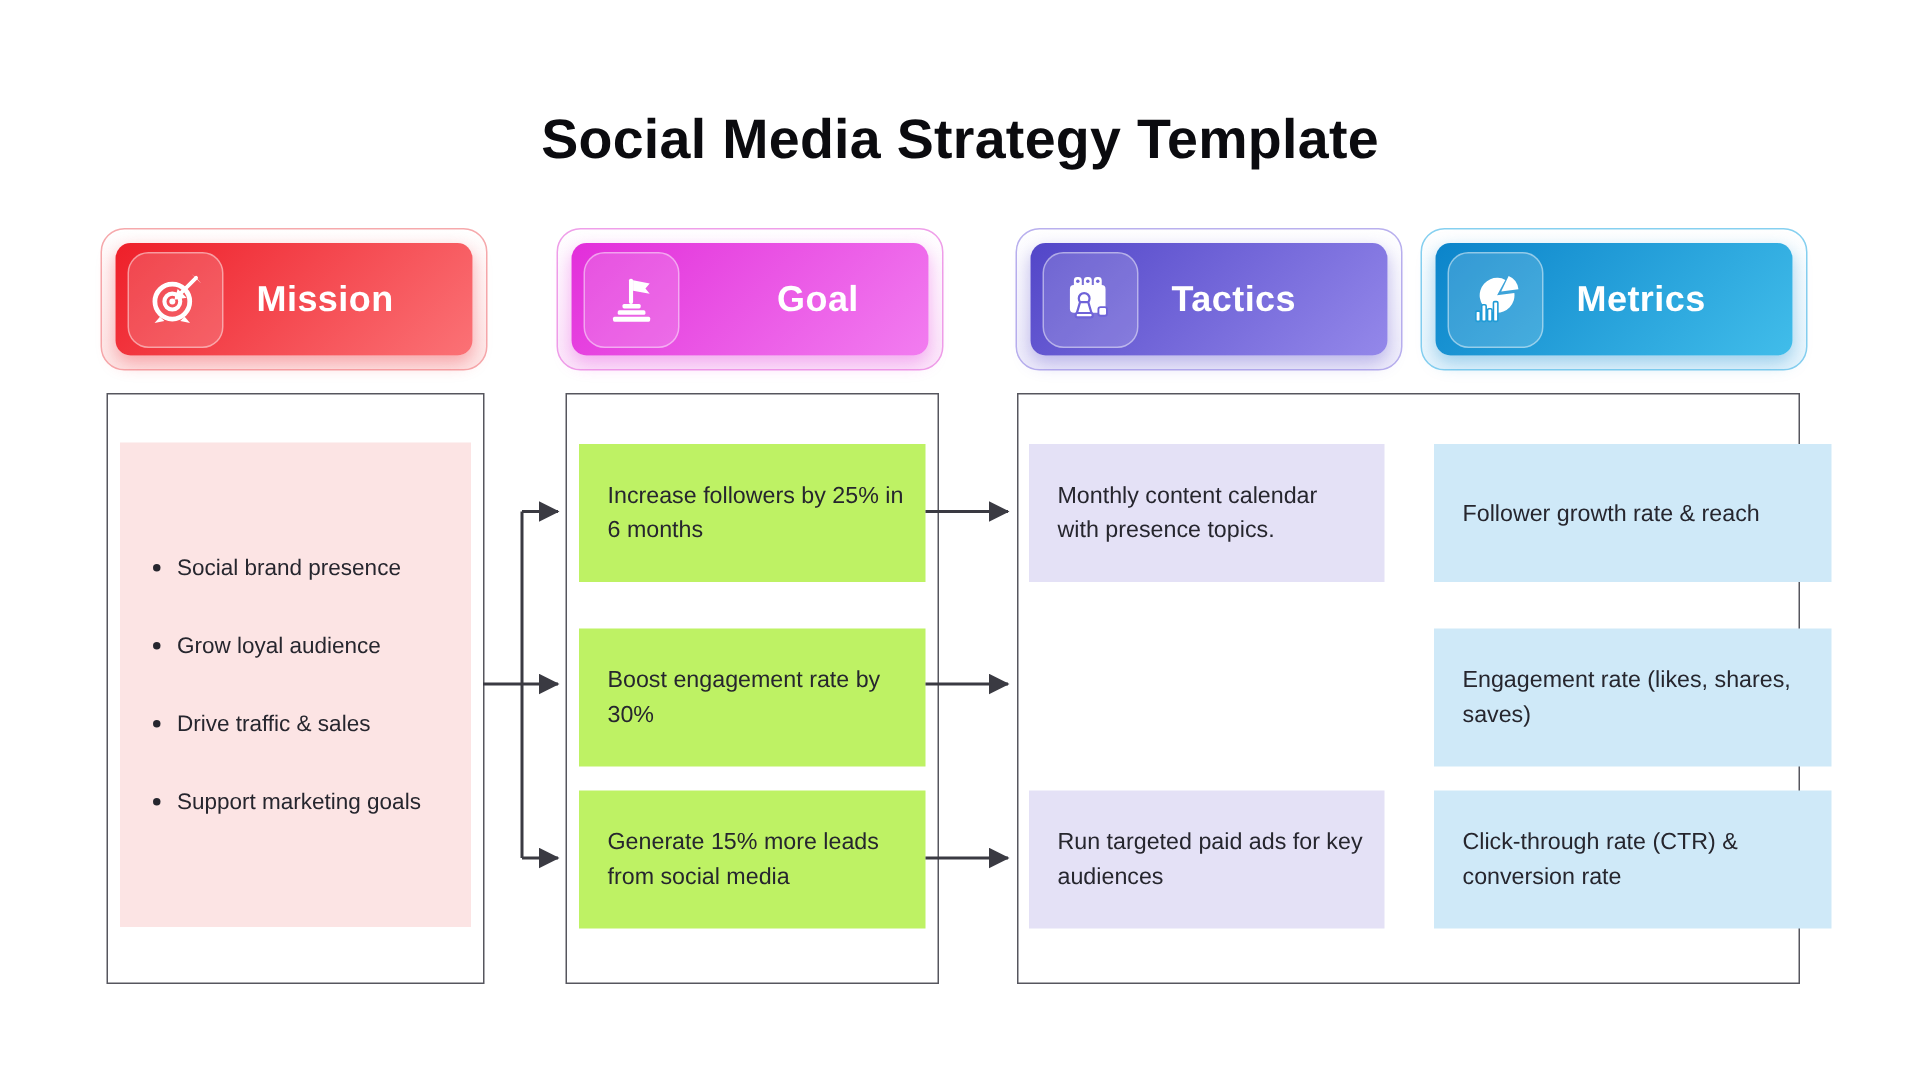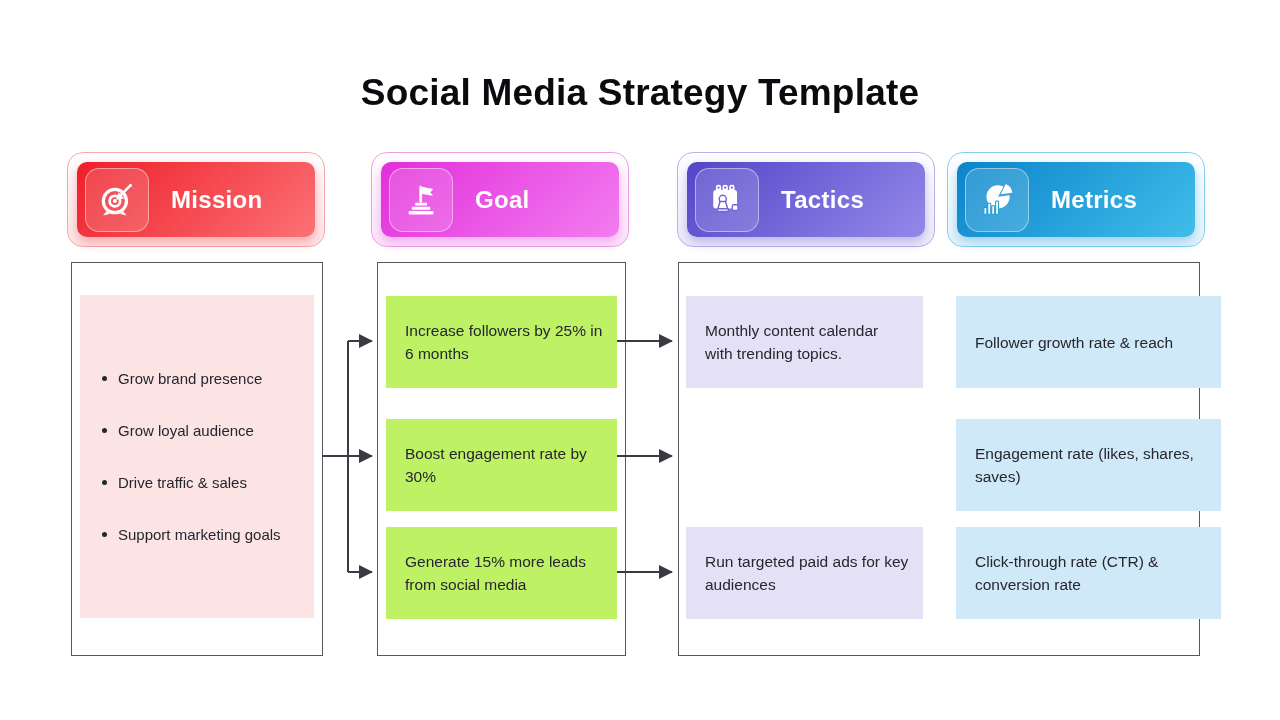--- a/index.html
+++ b/index.html
@@ -15,21 +15,21 @@
   .hdr{position:absolute;top:152px;width:258px;height:95px;border-radius:16px;
        box-sizing:border-box;padding:9px;}
   .hdr-inner{height:100%;border-radius:10px;display:flex;align-items:center;}
   .tile{width:62px;height:62px;margin-left:8px;border-radius:14px;flex:0 0 auto;
         background:rgba(255,255,255,0.16);border:1px solid rgba(255,255,255,0.45);
         display:flex;align-items:center;justify-content:center;}
   .hdr-label{color:#ffffff;font-size:24px;font-weight:700;margin-left:22px;letter-spacing:0.3px;}
   .hdr-mission{left:67px;background:linear-gradient(180deg,#ffffff,#fde7e7);border:1px solid #f6a9ac;}
   .hdr-mission .hdr-inner{background:linear-gradient(135deg,#ee1f29,#fb7276);box-shadow:0 5px 12px rgba(239,35,45,.35);}
   .hdr-goal{left:371px;background:linear-gradient(180deg,#ffffff,#fbe7fa);border:1px solid #ef9fe9;}
-  .hdr-goal .hdr-inner{background:linear-gradient(135deg,#e22eda,#f27df0);box-shadow:0 5px 12px rgba(228,48,220,.35);}
+  .hdr-goal .hdr-inner{background:linear-gradient(135deg,#e22eda,#f27df0);box-shadow:0 5px 12px rgba(228,48,220,.35);gap:43px;}
   .hdr-tactics{left:677px;background:linear-gradient(180deg,#ffffff,#efedfb);border:1px solid #b9b0ee;}
   .hdr-tactics .hdr-inner{background:linear-gradient(135deg,#5246c8,#9488ea);box-shadow:0 5px 12px rgba(83,71,201,.35);}
   .hdr-metrics{left:947px;background:linear-gradient(180deg,#ffffff,#e7f5fd);border:1px solid #86d0f0;}
   .hdr-metrics .hdr-inner{background:linear-gradient(135deg,#0b84ca,#41bdea);box-shadow:0 5px 12px rgba(12,134,204,.35);}
   
   .panel{position:absolute;top:262px;height:394px;border:1.5px solid #56565e;background:#ffffff;box-sizing:border-box;}
   .panel-mission{left:71px;width:252px;}
   .panel-goal{left:377px;width:249px;}
   .panel-tacmet{left:678px;width:522px;}
   .mission-card{position:absolute;left:8px;top:32px;width:234px;height:323px;background:#fce4e4;}
@@ -128,21 +128,21 @@
           <rect x="23" y="22.5" width="5.4" height="5.4" rx="1.4" fill="#ffffff" stroke="#6f63d8" stroke-width="1.2"></rect>
         </svg>
       </span>
       <span class="hdr-label">Tactics</span>
     </div>
   </div>
 
   <div class="panel panel-mission">
     <div class="mission-card">
       <ul class="mission-list">
-        <li>Grow brand presence</li>
+        <li>Social brand presence</li>
         <li>Grow loyal audience</li>
         <li>Drive traffic &amp; sales</li>
         <li>Support marketing goals</li>
       </ul>
     </div>
   </div>
 
   <div class="panel panel-goal">
     <div class="row-box goal-box r1">
         <span>Increase followers by 25% in 6 months</span>
@@ -150,21 +150,21 @@
     <div class="row-box goal-box r2">
         <span>Boost engagement rate by 30%</span>
       </div>
     <div class="row-box goal-box r3">
         <span>Generate 15% more leads from social media</span>
       </div>
   </div>
 
   <div class="panel panel-tacmet">
     <div class="row-box tactic-box r1">
-        <span>Monthly content calendar with trending topics.</span>
+        <span>Monthly content calendar with presence topics.</span>
       </div>
     <div class="row-box tactic-box r3">
         <span>Run targeted paid ads for key audiences</span>
       </div>
     <div class="row-box metric-box r1">
         <span>Follower growth rate &amp; reach</span>
       </div>
     <div class="row-box metric-box r2">
         <span>Engagement rate (likes, shares, saves)</span>
       </div>

